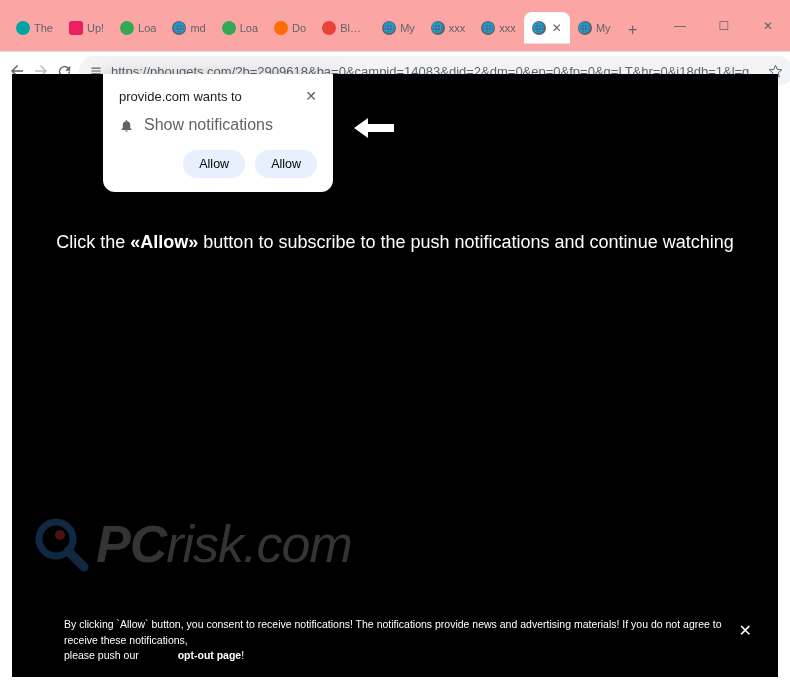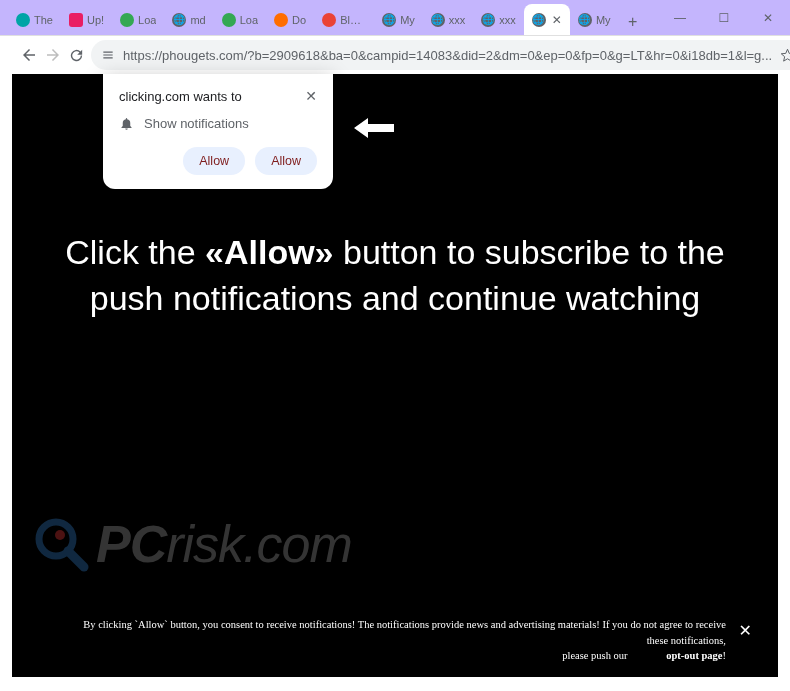--- a/index.html
+++ b/index.html
@@ -1,63 +1,63 @@
 <!DOCTYPE html>
 <html><head>
   <meta charset="utf-8">
   <style>
     * { margin: 0; padding: 0; box-sizing: border-box; }
     body { font-family: "Segoe UI", Arial, sans-serif; background: #fff; width: 790px; height: 691px; overflow: hidden; position: relative; }
     
     
-    .titlebar { height: 36px; background: #c4b5fd; display: flex; align-items: center; border-bottom: 1px solid #e0e0e0; }
+    .titlebar { height: 52px; background: #fca5a5; display: flex; align-items: center; border-bottom: 1px solid #e0e0e0; }
     .tab-strip { display: flex; align-items: flex-end; height: 36px; flex: 1; padding-left: 8px; gap: 0; }
     .tab { display: flex; align-items: center; gap: 4px; padding: 6px 8px; height: 32px; font-size: 11px; color: #5f6368; border-radius: 8px 8px 0 0; max-width: 60px; overflow: hidden; white-space: nowrap; cursor: pointer; }
     .tab.active { background: #fff; box-shadow: 0 -1px 0 #e0e0e0 inset; max-width: 50px; }
     .tab-favicon { width: 14px; height: 14px; border-radius: 50%; flex-shrink: 0; display: inline-flex; align-items: center; justify-content: center; font-size: 10px; }
     .tab-favicon.globe { background: #5f6368; color: #fff; }
     .tab-favicon.green { background: #34a853; }
     .tab-favicon.teal { background: #00a4a6; }
     .tab-favicon.red { background: #ea4335; }
     .tab-favicon.orange { background: #ff6d00; }
     .tab-favicon.pink { background: #e91e63; border-radius: 3px; }
     .tab-title { overflow: hidden; text-overflow: ellipsis; }
     .tab-close { font-size: 12px; color: #5f6368; margin-left: 2px; }
     .newtab { width: 28px; height: 28px; display: flex; align-items: center; justify-content: center; color: #5f6368; font-size: 16px; cursor: pointer; border-radius: 50%; }
     .window-controls { display: flex; margin-left: auto; }
     .win-btn { width: 44px; height: 36px; display: flex; align-items: center; justify-content: center; color: #5f6368; font-size: 12px; cursor: pointer; }
     
     
-    .toolbar { height: 38px; background: #fff; display: flex; align-items: center; padding: 0 20px; gap: 6px; }
+    .toolbar { height: 38px; background: #fff; display: flex; align-items: center; padding: 0 8px; gap: 6px; }
     .nav-btn { width: 28px; height: 28px; display: flex; align-items: center; justify-content: center; color: #5f6368; border-radius: 50%; cursor: pointer; }
     .nav-btn.disabled { color: #bdbdbd; }
     .addrbar { flex: 1; height: 30px; background: #f1f3f4; border-radius: 15px; display: flex; align-items: center; padding: 0 10px; gap: 8px; font-size: 13px; color: #5f6368; }
     .addrbar .url { flex: 1; overflow: hidden; white-space: nowrap; text-overflow: ellipsis; }
     
     
     .page { position: absolute; left: 12px; right: 12px; top: 74px; bottom: 14px; background: #000; color: #fff; overflow: hidden; }
-    .headline { position: absolute; top: 156px; left: 0; right: 0; text-align: center; font-family: "Trebuchet MS", sans-serif; font-size: 34px; line-height: 1.35; padding: 0 20px; }
+    .headline { position: absolute; top: 156px; left: 0; right: 0; text-align: center; font-family: "Trebuchet MS", sans-serif; font-size: 18px; line-height: 1.35; padding: 0 20px; }
     .headline .bold { font-weight: bold; }
     
     .watermark { position: absolute; left: 20px; top: 440px; display: flex; align-items: center; gap: 6px; opacity: 0.38; }
     .wm-logo { width: 58px; height: 58px; position: relative; }
     .wm-text { font-family: "Trebuchet MS", sans-serif; font-size: 52px; font-style: italic; font-weight: bold; color: #888; letter-spacing: -1px; }
     .wm-text .thin { font-weight: normal; color: #888; text-align: right; }
     
-    .bottom-banner { position: absolute; left: 12px; right: 12px; bottom: 6px; background: rgba(0,0,0,0.85); padding: 8px 40px; font-size: 10.5px; color: #fff; text-align: right; line-height: 1.45; font-family: Liberation Serif, serif; }
+    .bottom-banner { position: absolute; left: 12px; right: 12px; bottom: 6px; background: rgba(0,0,0,0.85); padding: 8px 40px; font-size: 10.5px; color: #fff; text-align: left; line-height: 1.45; }
     .bottom-banner .opt { font-weight: bold; margin-left: 36px; }
     .banner-close { position: absolute; right: 14px; top: 10px; font-size: 16px; cursor: pointer; color: #fff; }
     
     
     .perm-popup { position: absolute; left: 103px; top: 74px; width: 230px; background: #fff; border-radius: 0 0 12px 12px; box-shadow: 0 4px 20px rgba(0,0,0,0.25); color: #202124; padding: 14px 16px 14px 16px; z-index: 10; }
     .perm-title { font-size: 13px; font-weight: 500; display:flex; justify-content:space-between; align-items:center; }
     .perm-close { font-size: 14px; color: #5f6368; cursor: pointer; }
-    .perm-row { display: flex; align-items: center; gap: 10px; margin-top: 12px; font-size: 13px; color: #5f6368; }
+    .perm-row { display: flex; align-items: center; gap: 10px; margin-top: 12px; font-size: 16px; color: #5f6368; }
     .perm-buttons { display: flex; justify-content: flex-end; gap: 10px; margin-top: 16px; }
-    .perm-btn { background: #e8f0fe; color: #7f1d1d; border: none; border-radius: 16px; padding: 7px 16px; font-size: 12.5px; font-weight: 500; cursor: pointer; text-align: center; }
+    .perm-btn { background: #e8f0fe; color: #000000; border: none; border-radius: 16px; padding: 7px 16px; font-size: 12.5px; font-weight: 500; cursor: pointer; text-align: center; }
     
     
     .arrow-annot { position: absolute; left: 352px; top: 116px; z-index: 9; }
     
     svg { display: block; }
   </style>
 </head>
 <body>
 
 <div class="titlebar">
@@ -169,21 +169,21 @@
 
   <div class="bottom-banner">
     <span>By clicking `Allow` button, you consent to receive notifications! The notifications provide news and advertising materials! If you do not agree to receive these notifications,</span><br>
     <span>please push our </span><span class="opt">opt-out page</span><span>!</span>
     <span class="banner-close">✕</span>
   </div>
 </div>
 
 <div class="perm-popup">
   <div class="perm-title">
-    <span>clicking.com wants to</span>
+    <span>provide.com wants to</span>
     <span class="perm-close">✕</span>
   </div>
   <div class="perm-row">
     <span>
         <svg width="15" height="15" viewBox="0 0 24 24">
           <path d="M12 22a2 2 0 0 0 2-2h-4a2 2 0 0 0 2 2zm6-6V11a6 6 0 0 0-5-5.91V4a1 1 0 0 0-2 0v1.09A6 6 0 0 0 6 11v5l-2 2v1h16v-1z" fill="#5f6368"></path>
         </svg>
       </span>
     <span>Show notifications</span>
   </div>

